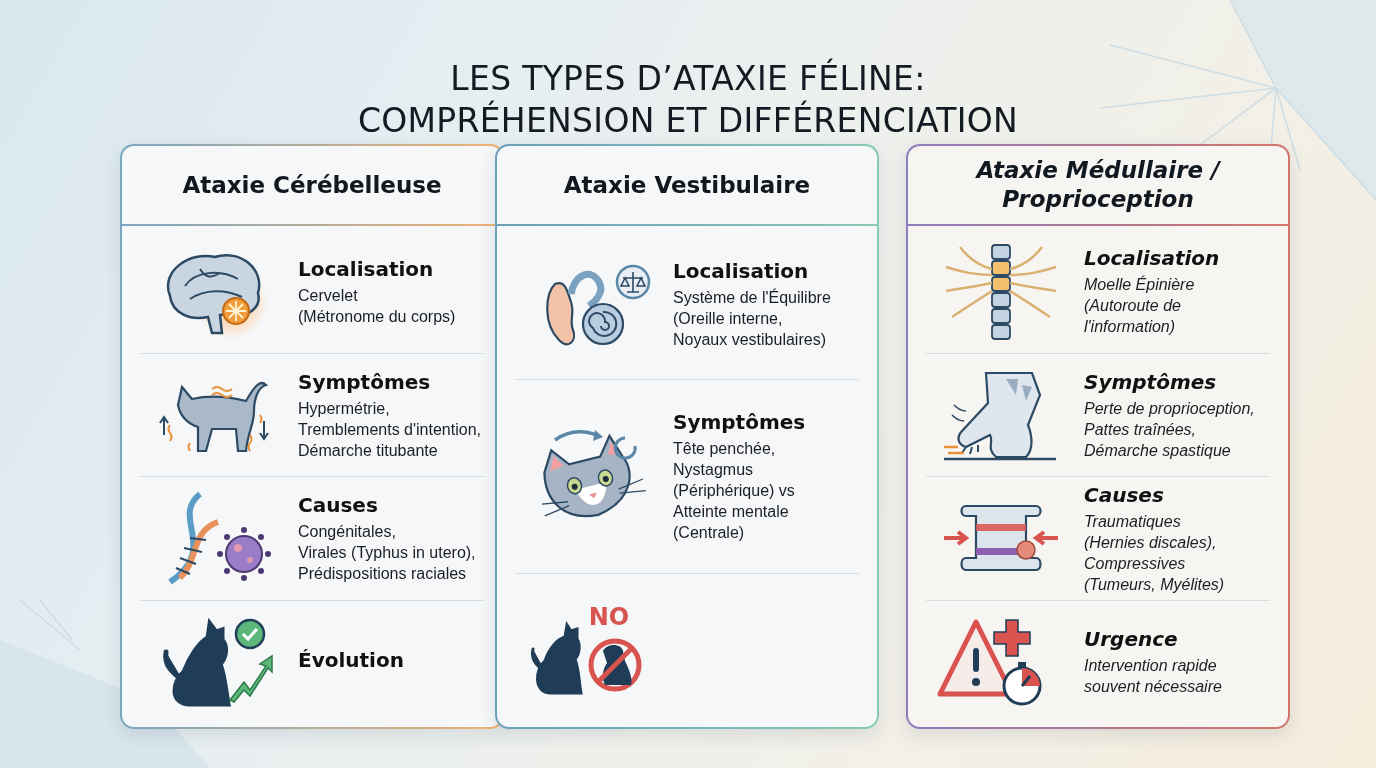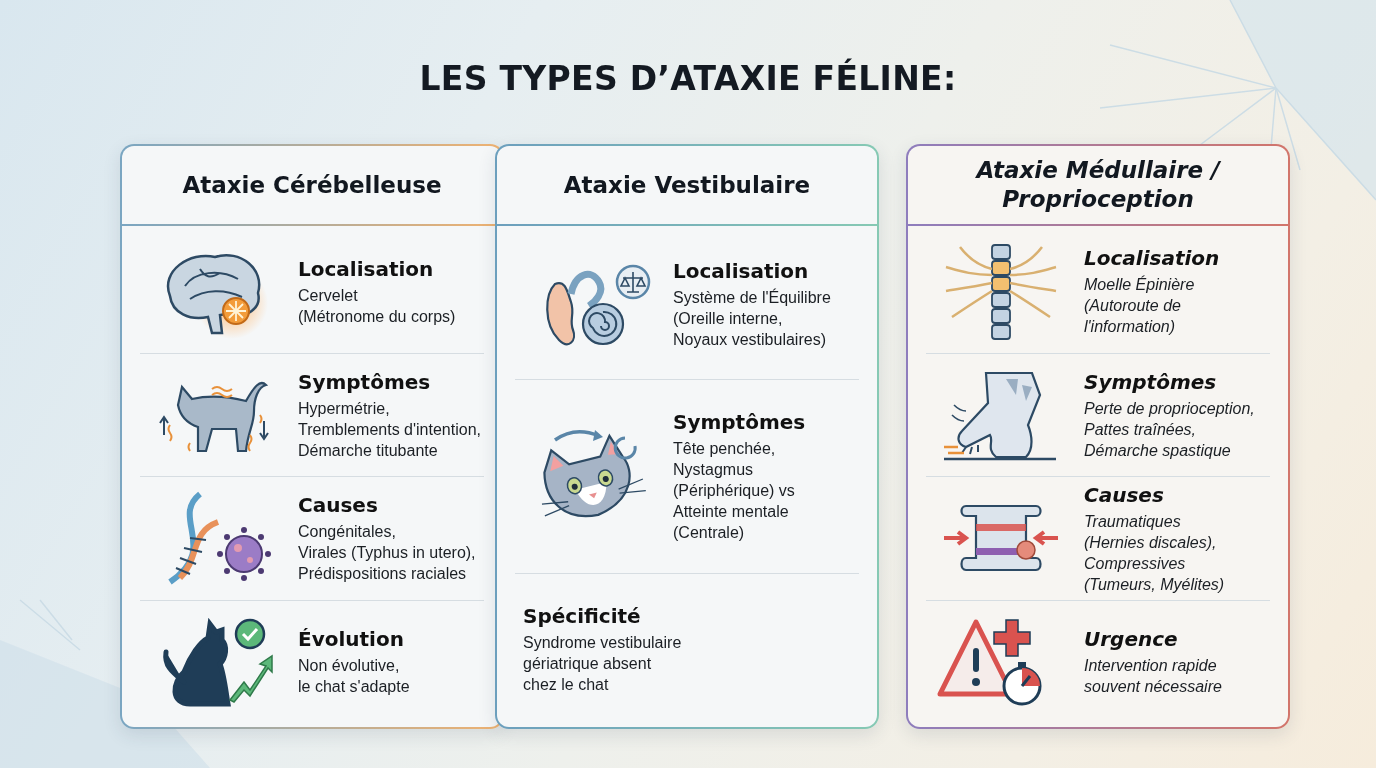--- a/index.html
+++ b/index.html
@@ -6,21 +6,21 @@
   html, body { width: 1376px; height: 768px; overflow: hidden; }
   body {
     font-family: "Liberation Sans", "DejaVu Sans", sans-serif;
     color: #111418;
     background: linear-gradient(120deg, #d9e7ef 0%, #e6eef1 30%, #eef0ec 55%, #f3efe5 80%, #f6ecdc 100%);
     position: relative;
   }
   .bg-lines { position: absolute; inset: 0; z-index: 0; pointer-events: none; }
   .page-title {
     position: absolute; left: 0; right: 0; top: 58px; text-align: center;
-    font-family: "DejaVu Sans", sans-serif; font-weight: bold;
+    font-family: "DejaVu Sans", sans-serif; font-weight: normal;
     font-size: 33px; line-height: 42px; letter-spacing: 0.3px; color: #141a22;
     z-index: 2;
   }
   .card {
     position: absolute; top: 144px; width: 384px; height: 585px;
     border-radius: 14px; padding: 2px; z-index: 2;
     box-shadow: 0 6px 18px rgba(40,60,80,0.12);
   }
   .card-inner {
     width: 100%; height: 100%; border-radius: 12px; background: #f5f7f8; overflow: hidden;
@@ -62,20 +62,21 @@
     <line x1="1276" y1="88" x2="1270" y2="160"></line>
     <line x1="1276" y1="88" x2="1300" y2="170"></line>
     <line x1="1276" y1="88" x2="1200" y2="145"></line>
     <line x1="20" y1="600" x2="80" y2="650"></line>
     <line x1="40" y1="600" x2="72" y2="640"></line>
   </g>
 </svg>
 
 <h1 class="page-title">
   <div>LES TYPES D’ATAXIE FÉLINE:</div>
+  <div>COMPRÉHENSION ET DIFFÉRENCIATION</div>
 </h1>
 
 <div class="card c1">
   <div class="card-inner">
     <div class="card-header">Ataxie Cérébelleuse</div>
     <div class="card-sep"></div>
     <div class="rows">
       <div class="row">
         <div class="icon">
           <svg viewBox="0 0 130 100">
@@ -158,22 +159,20 @@
         <div class="icon">
           <svg viewBox="0 0 130 100">
             <path d="M40 92 C20 92 22 70 34 60 C40 44 50 30 58 26 L60 12 L66 20 L72 18 L72 28 C78 34 76 46 70 52 C74 62 76 80 78 92 Z M34 70 C22 60 14 54 16 40" fill="#1f3d57" stroke="#1f3d57" stroke-width="5" stroke-linecap="round"></path>
             <circle cx="100" cy="22" r="14" fill="#5cb87a" stroke="#1f3d57" stroke-width="2.5"></circle>
             <path d="M93 22 L98 27 L107 17" stroke="#fff" stroke-width="3" fill="none"></path>
             <path d="M80 88 L94 70 L100 78 L116 54 L110 52 L122 44 L122 60 L118 56 L100 84 L94 78 L84 90 Z" fill="#5cb87a" stroke="#2f7a4a" stroke-width="1.5"></path>
           </svg>
         </div>
         <div class="txt">
           <div class="h">Évolution</div>
-          <div class="d">Non évolutive,
-le chat s'adapte</div>
         </div>
       </div>
     </div>
   </div>
 </div>
 
 <div class="card c2">
   <div class="card-inner">
     <div class="card-header">Ataxie Vestibulaire</div>
     <div class="card-sep"></div>
@@ -223,25 +222,28 @@
         <div class="txt">
           <div class="h">Symptômes</div>
           <div class="d">Tête penchée,
 Nystagmus
 (Périphérique) vs
 Atteinte mentale
 (Centrale)</div>
         </div>
       </div>
       <div class="row">
-        <div class="txt">
-          <div class="h">Spécificité</div>
-          <div class="d">Syndrome vestibulaire
-gériatrique absent
-chez le chat</div>
+        <div class="icon">
+          <svg viewBox="0 0 130 100">
+            <text x="84" y="26" text-anchor="middle" font-family="DejaVu Sans, sans-serif" font-weight="bold" font-size="24" fill="#d9534f">NO</text>
+            <path d="M26 94 C8 94 10 70 20 62 C24 50 32 40 40 38 L42 26 L46 32 L52 30 L52 40 C56 46 54 56 50 60 C54 70 54 84 56 94 Z M20 72 C10 66 6 60 8 50" fill="#1f3d57" stroke="#1f3d57" stroke-width="3" stroke-linecap="round"></path>
+            <circle cx="90" cy="66" r="24" fill="none" stroke="#d9534f" stroke-width="5"></circle>
+            <path d="M78 52 C82 44 96 44 98 52 L100 62 C104 70 108 80 106 86 L80 86 C76 78 78 70 82 64 Z" fill="#1f3d57"></path>
+            <line x1="73" y1="83" x2="107" y2="49" stroke="#d9534f" stroke-width="5"></line>
+          </svg>
         </div>
       </div>
     </div>
   </div>
 </div>
 
 <div class="card c3">
   <div class="card-inner">
     <div class="card-header" style="white-space:pre-line">Ataxie Médullaire /
 Proprioception</div>

